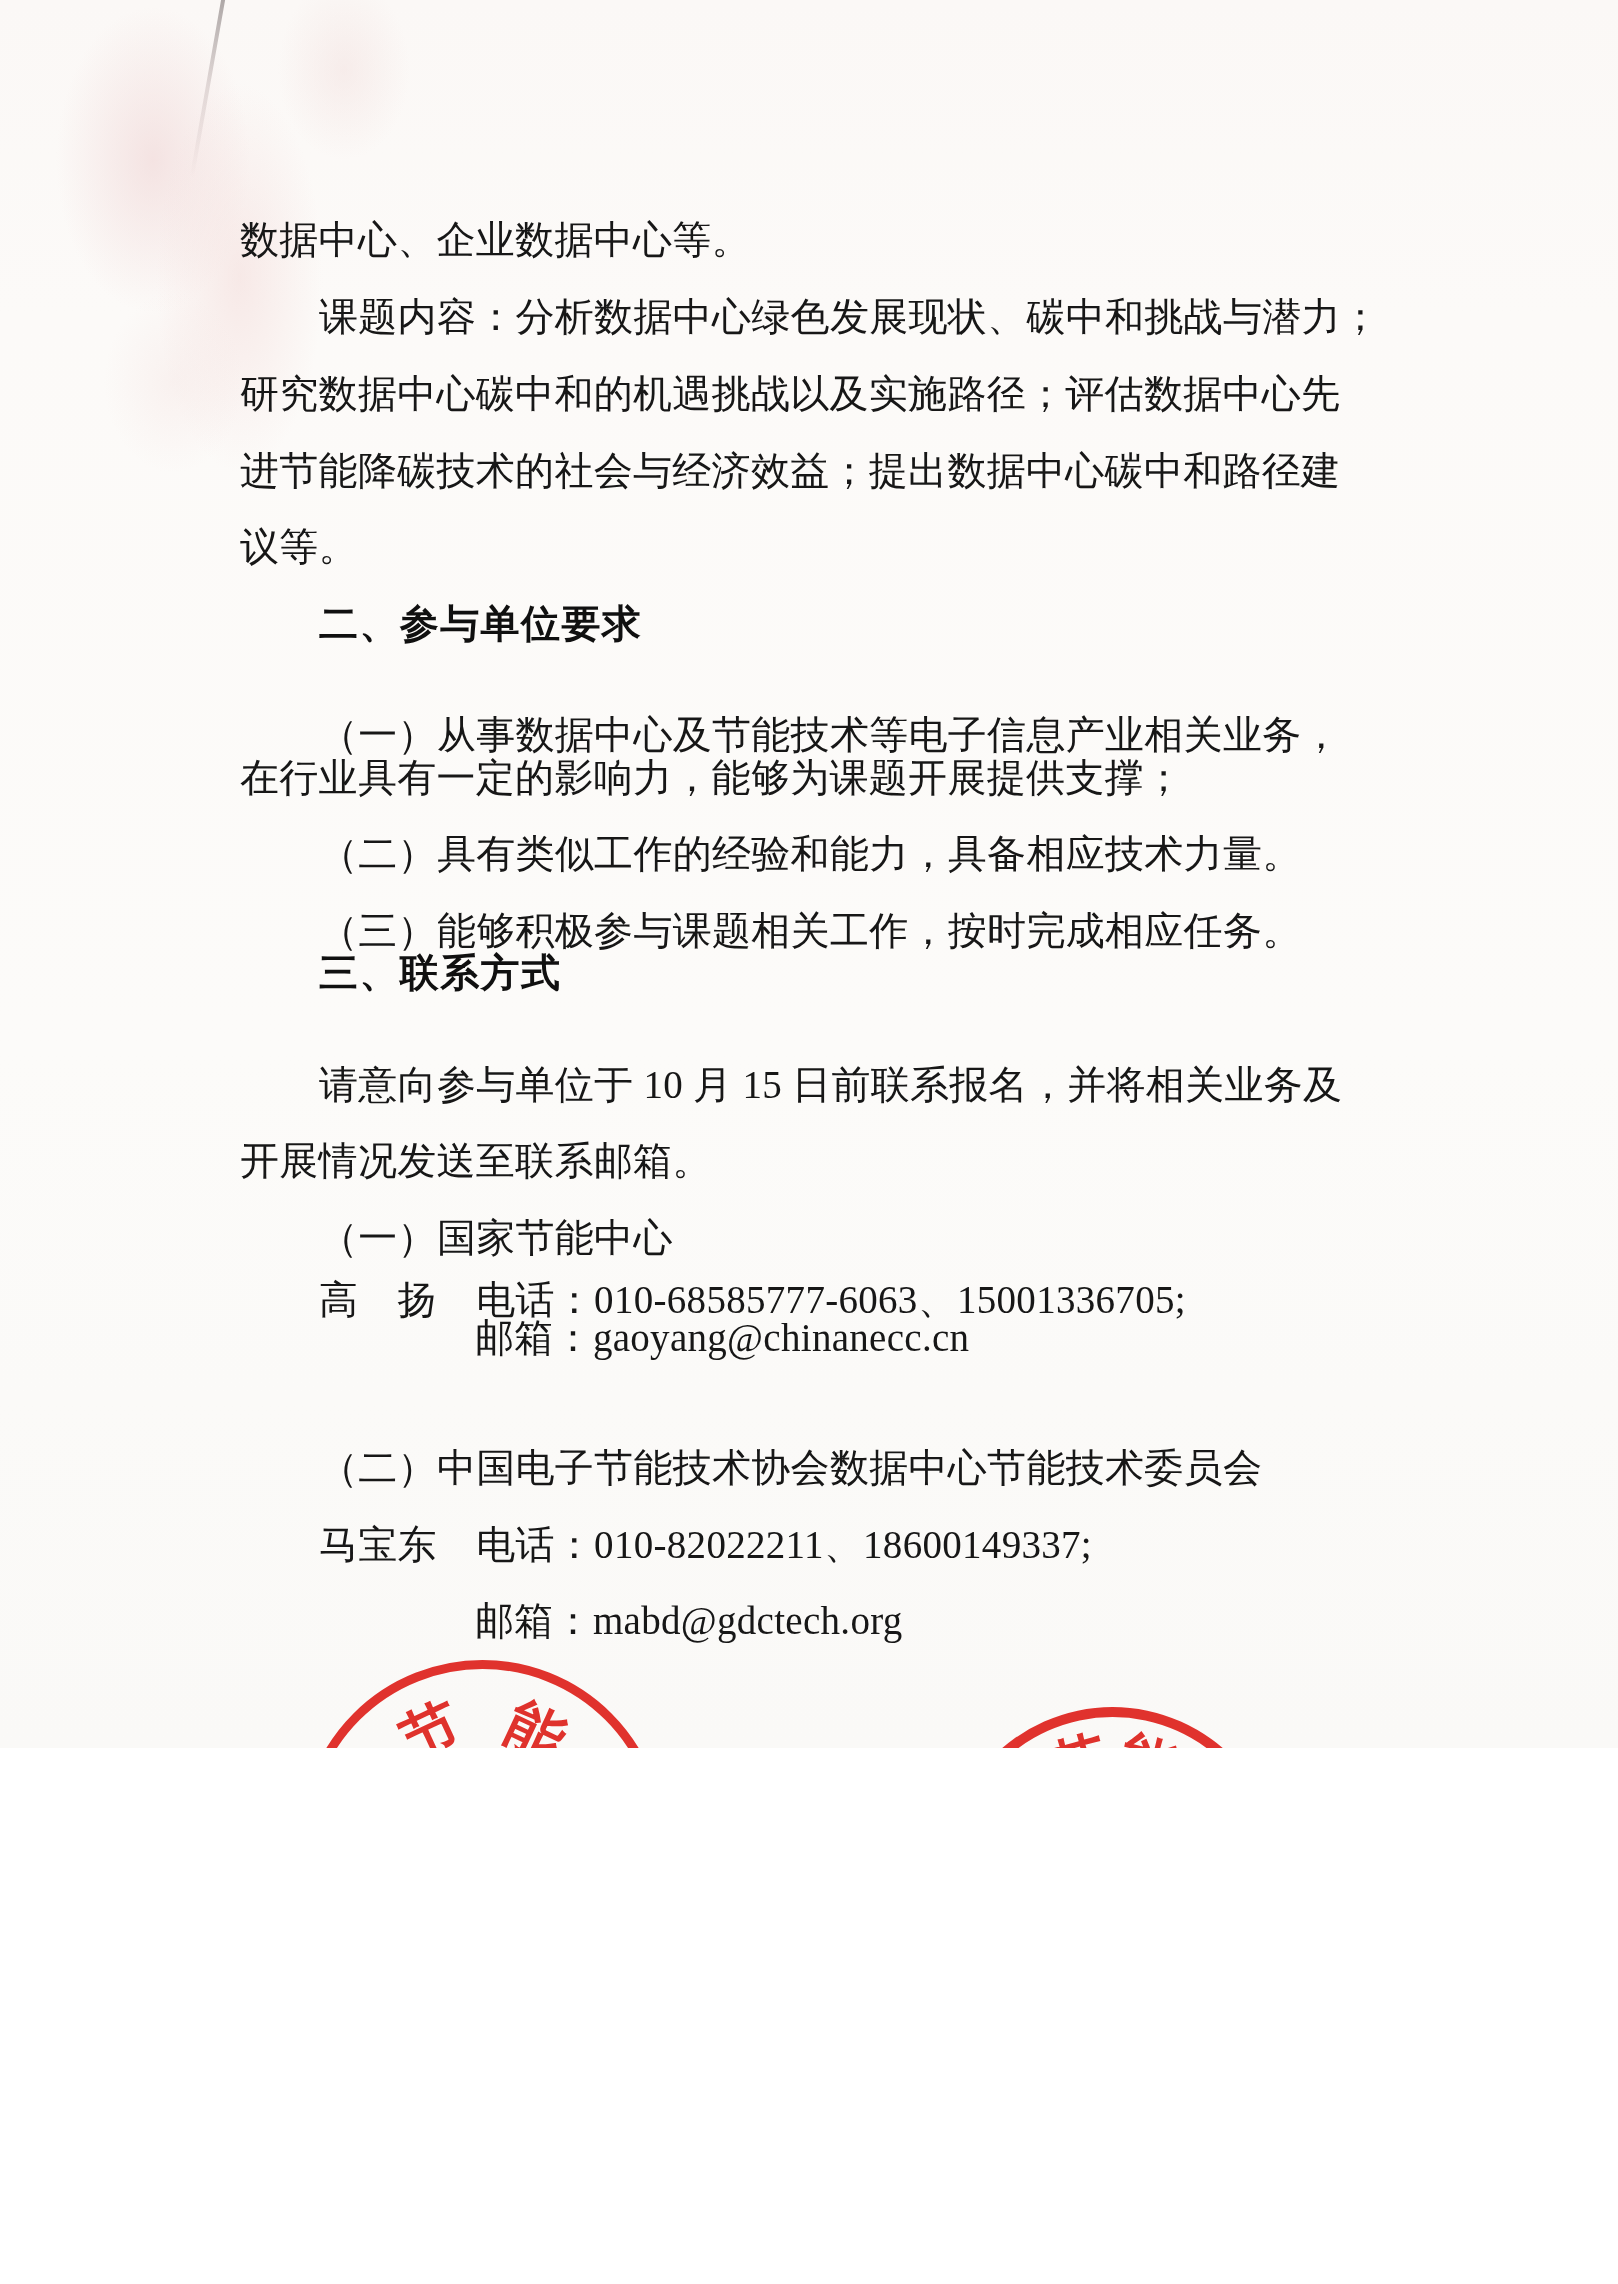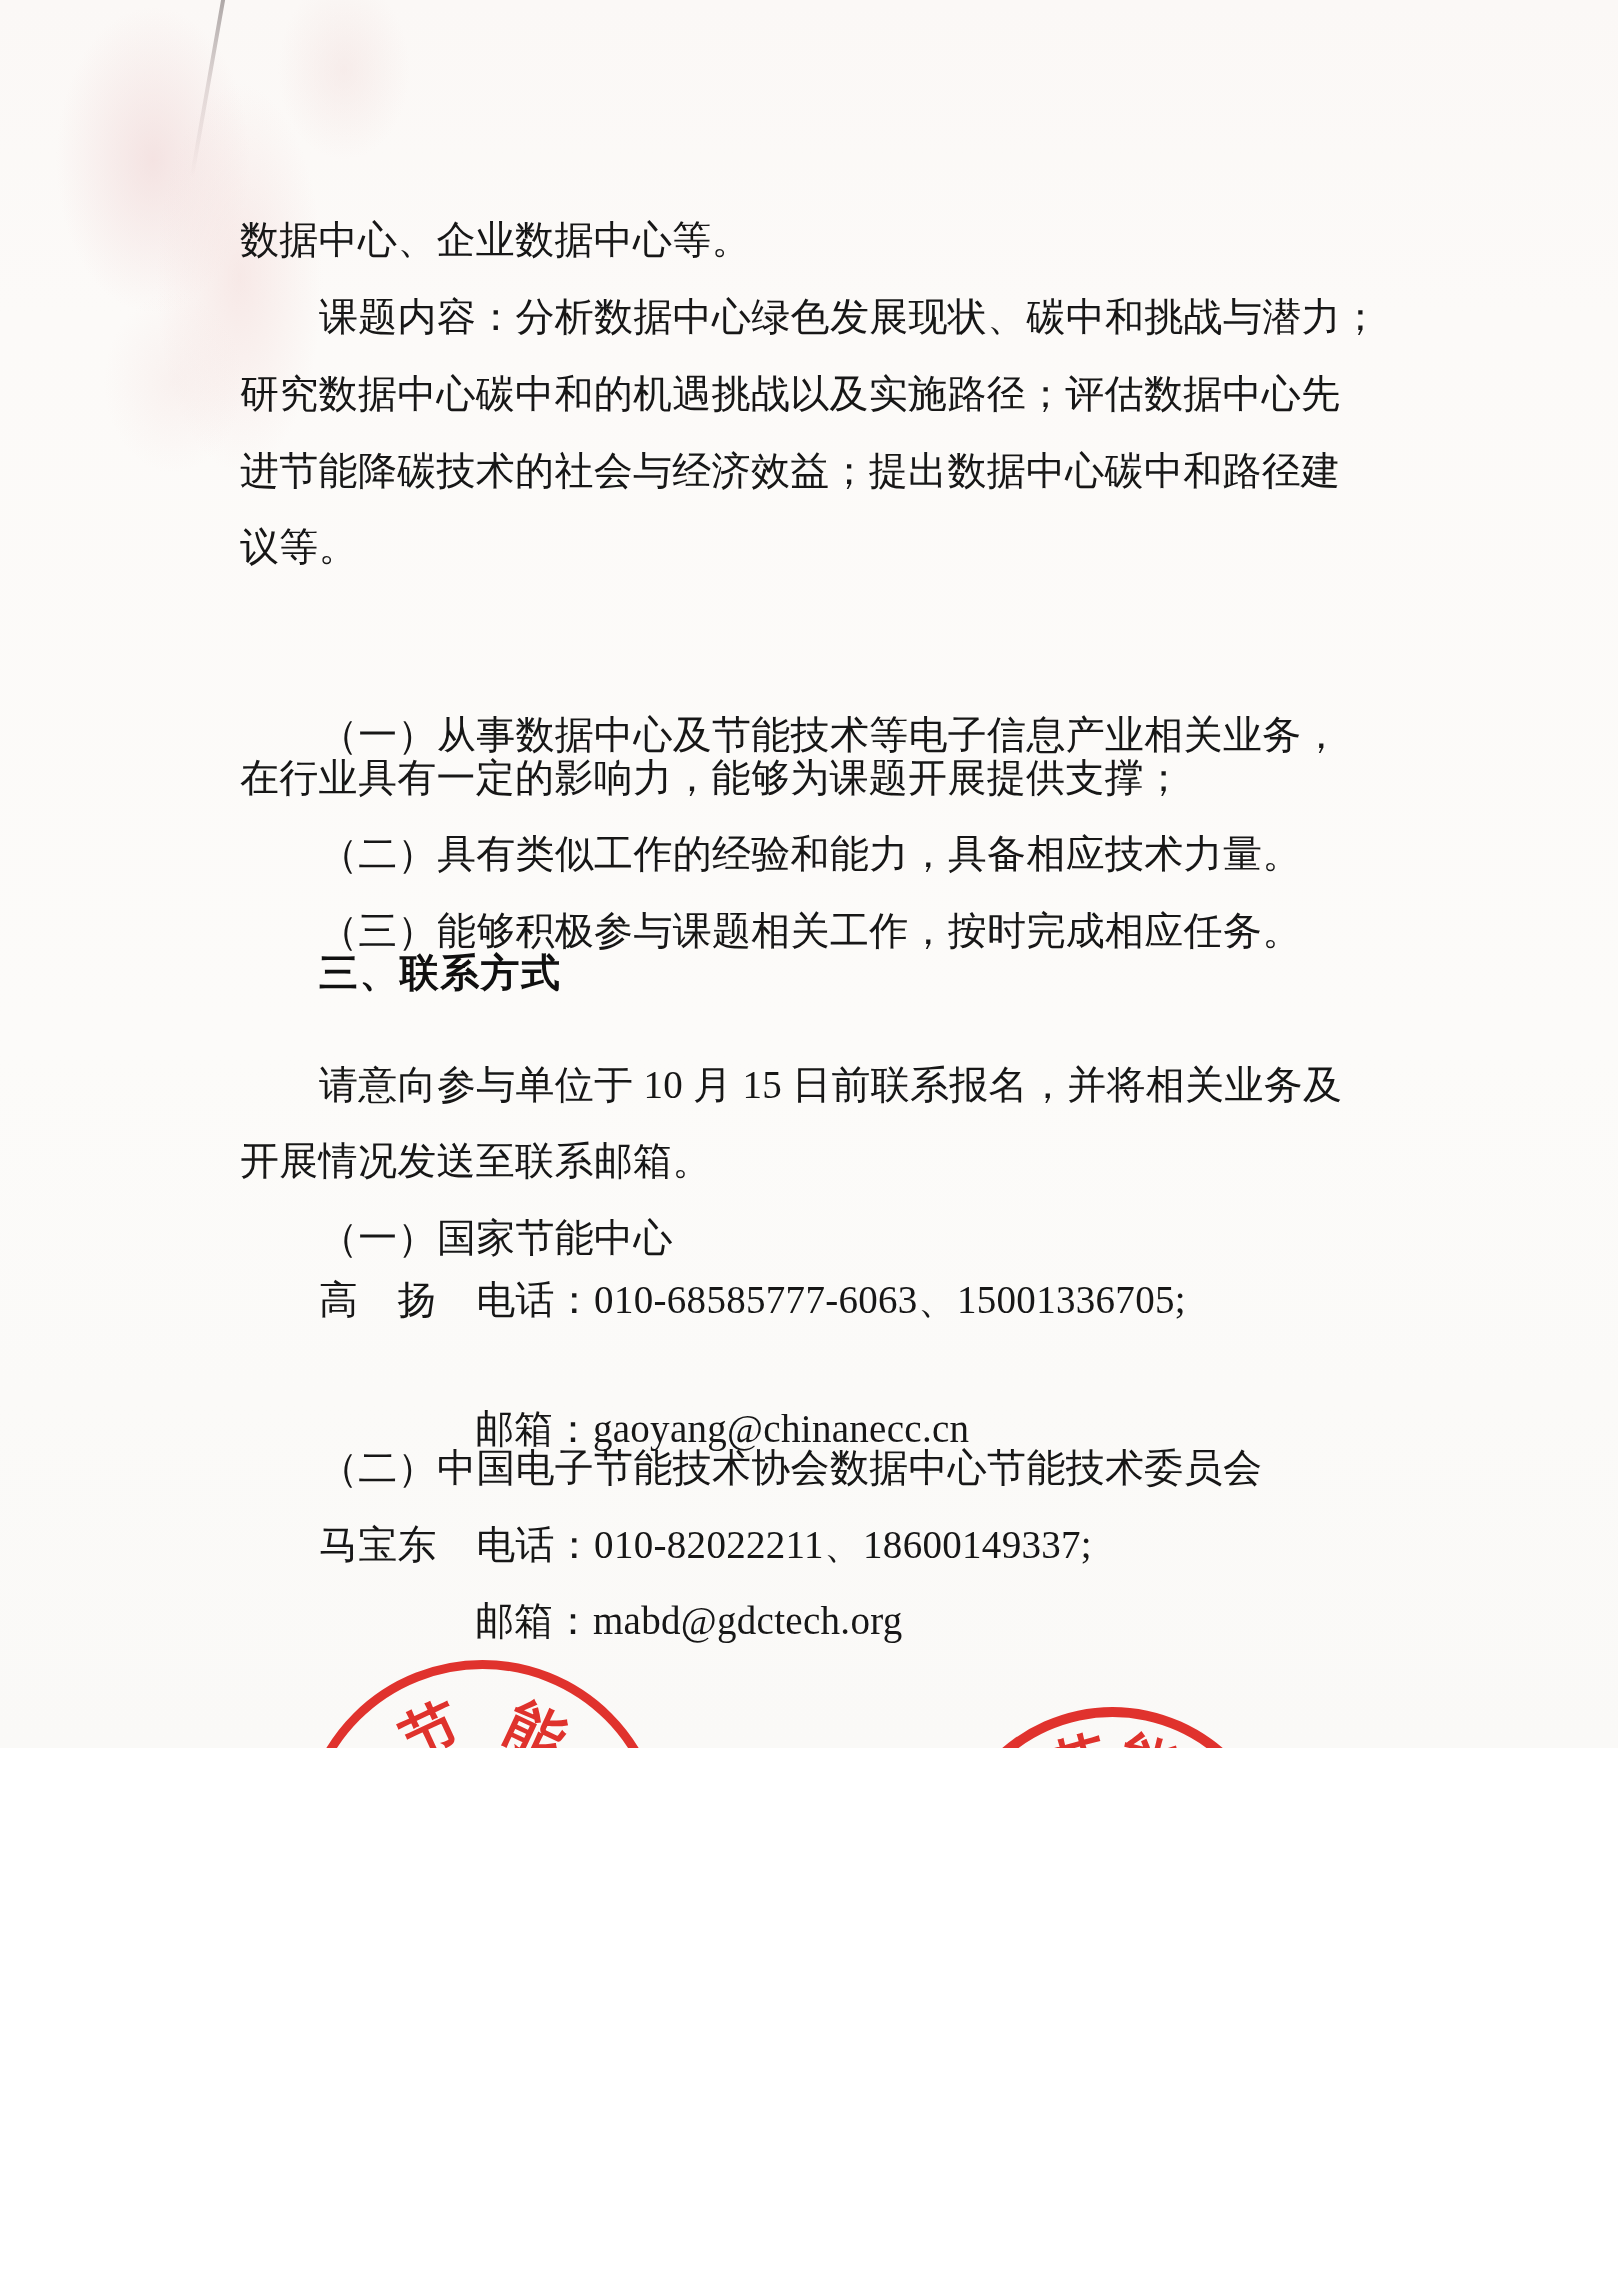--- a/index.html
+++ b/index.html
@@ -92,30 +92,31 @@
   <div class="smudge s2"></div>
   <div class="smudge s3"></div>
   <div class="smudge s4"></div>
   <div class="crease"></div>
 
   <div class="line m" style="top:213px">数据中心、企业数据中心等。</div>
   <div class="line in" style="top:290px">课题内容：分析数据中心绿色发展现状、碳中和挑战与潜力；</div>
   <div class="line m" style="top:367px">研究数据中心碳中和的机遇挑战以及实施路径；评估数据中心先</div>
   <div class="line m" style="top:444px">进节能降碳技术的社会与经济效益；提出数据中心碳中和路径建</div>
   <div class="line m" style="top:520px">议等。</div>
+  <div class="line in h" style="top:597px">二、参与单位要求</div>
   <div class="line in" style="top:708px">（一）从事数据中心及节能技术等电子信息产业相关业务，</div>
   <div class="line m" style="top:751px">在行业具有一定的影响力，能够为课题开展提供支撑；</div>
   <div class="line in" style="top:827px">（二）具有类似工作的经验和能力，具备相应技术力量。</div>
   <div class="line in" style="top:904px">（三）能够积极参与课题相关工作，按时完成相应任务。</div>
   <div class="line in h" style="top:946px">三、联系方式</div>
   <div class="line in" style="top:1058px">请意向参与单位于 10 月 15 日前联系报名，并将相关业务及</div>
   <div class="line m" style="top:1134px">开展情况发送至联系邮箱。</div>
   <div class="line in" style="top:1211px">（一）国家节能中心</div>
   <div class="line in" style="top:1273px">高　扬　电话：010-68585777-6063、15001336705;</div>
-  <div class="line mail" style="top:1402px">邮箱：gaoyang@chinanecc.cn</div>
+  <div class="line mail" style="top:1311px">邮箱：gaoyang@chinanecc.cn</div>
   <div class="line in" style="top:1441px">（二）中国电子节能技术协会数据中心节能技术委员会</div>
   <div class="line in" style="top:1518px">马宝东　电话：010-82022211、18600149337;</div>
   <div class="line mail" style="top:1594px">邮箱：mabd@gdctech.org</div>
 
   <div class="stamp stamp-left">
     <div class="ring">
       <span class="sc" style="transform:rotate(-127deg) translateY(-123px)">国</span>
       <span class="sc" style="transform:rotate(-76deg)  translateY(-123px)">家</span>
       <span class="sc" style="transform:rotate(-25deg)  translateY(-123px)">节</span>
       <span class="sc" style="transform:rotate(25deg)   translateY(-123px)">能</span>

